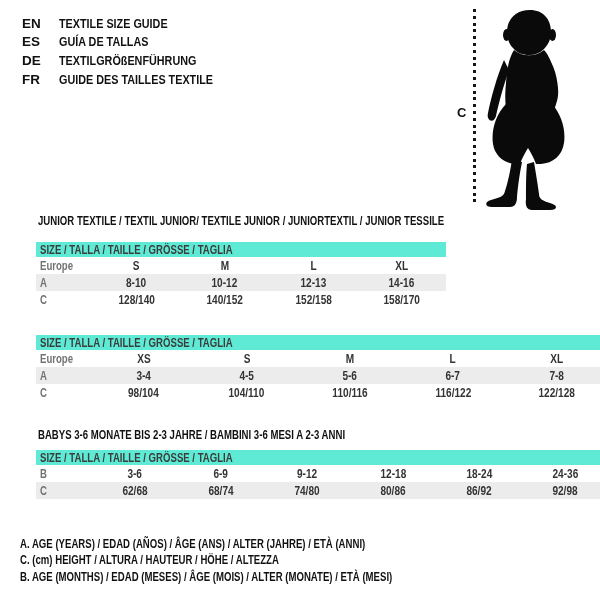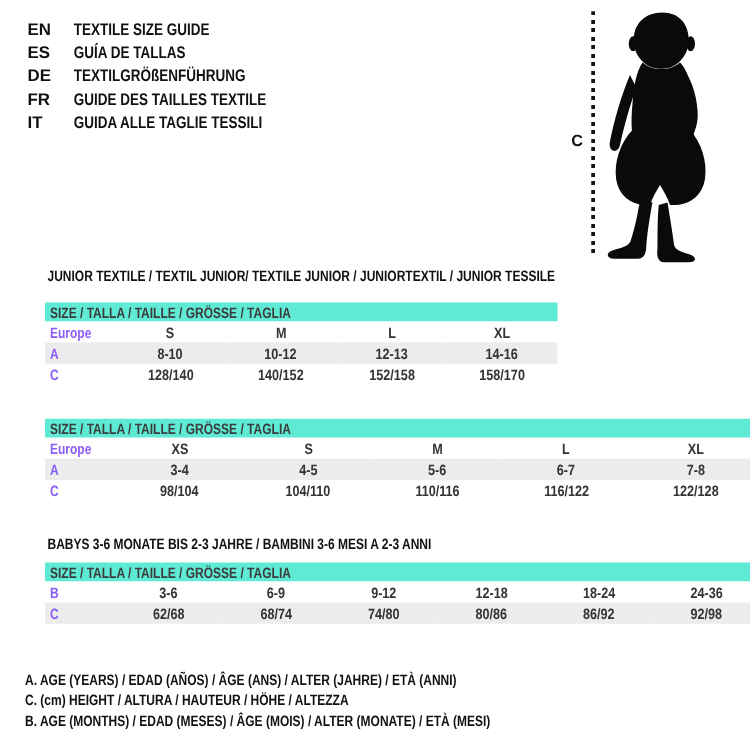--- a/index.html
+++ b/index.html
@@ -26,21 +26,21 @@
   .t1{top:215px;} .t2{top:323px;} .t3{top:427px;}
   .tbl-title .line{line-height:16px;height:16px;font-weight:bold;font-size:12px;color:#111;margin-left:2px;}
   .t1 .tbl-title .line,.t2 .tbl-title .line{line-height:13px;height:13px;}
   .t1 .size-table{margin-top:14px;width:410px;}
   .t2 .size-table{margin-top:12px;width:572px;}
   .t3 .size-table{margin-top:7px;width:572px;}
   table.size-table{border-collapse:collapse;table-layout:fixed;}
   .size-table td{padding:0;height:17px;font-weight:bold;font-size:12px;color:#333;
                  text-align:center;vertical-align:middle;white-space:nowrap;}
   .size-table td.bar{background:#5eead4;height:15px;text-align:left;padding-left:4px;color:#3c3c3c;}
-  .size-table td.lbl{text-align:left;padding-left:4px;color:#8b5cf6;}
+  .size-table td.lbl{text-align:left;padding-left:4px;color:#737373;}
   .size-table tr.shaded td{background:#ececec;}
 
   
   .notes{position:absolute;left:20px;top:536px;}
   .notes .line{line-height:16.4px;height:16.4px;font-weight:bold;font-size:12px;color:#111;}
 </style>
 </head>
 <body>
 
 <div class="page">
@@ -54,24 +54,20 @@
         <span class="code">ES</span>
         <span class="ttl"><span class="cl">GUÍA DE TALLAS</span></span>
       </div>
       <div class="lang-row">
         <span class="code">DE</span>
         <span class="ttl"><span class="cl">TEXTILGRÖßENFÜHRUNG</span></span>
       </div>
       <div class="lang-row">
         <span class="code">FR</span>
         <span class="ttl"><span class="cl">GUIDE DES TAILLES TEXTILE</span></span>
-      </div>
-      <div class="lang-row">
-        <span class="code">IT</span>
-        <span class="ttl"><span class="cl">GUIDA ALLE TAGLIE TESSILI</span></span>
       </div>
     </section>
 
   <div>
     <span class="fig-c">C</span>
     <div class="dotline"></div>
     <svg class="toddler" viewBox="0 0 92 202" aria-hidden="true">
       <g fill="#0a0a0a">
 
         <path d="M48,2 C61,2 69,11 69,24 C69,30 67,36 62,41 C58,45 53,47 47,47 C41,47 35,45 31,40 C27,36 25,30 25,24 C25,11 34,2 48,2 Z"></path>

